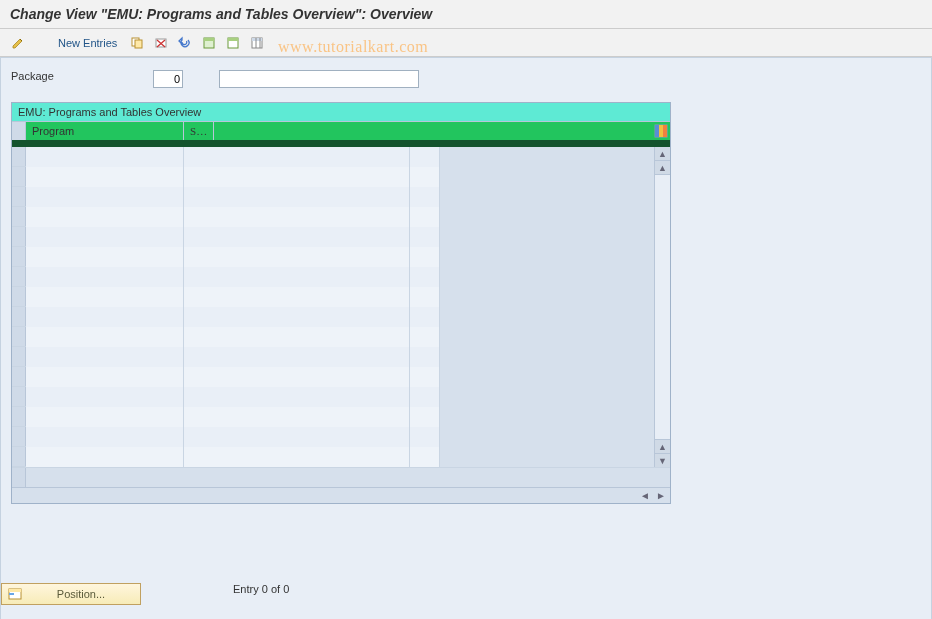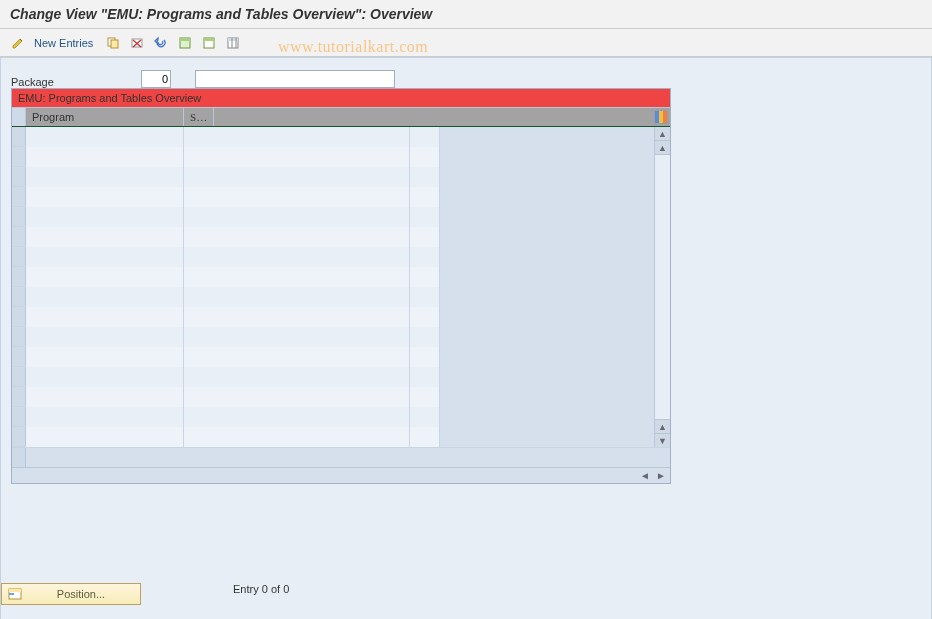--- a/index.html
+++ b/index.html
@@ -40,20 +40,21 @@
     border: none;
     background: transparent;
     cursor: pointer;
     padding: 0;
   }
   .new-entries-link {
     color: #225588;
     cursor: pointer;
     padding: 0 6px 0 2px;
     font-size: 11px;
+    margin-left: 24px;
   }
   .watermark {
     position: absolute;
     top: 38px;
     left: 278px;
     color: rgba(255,165,60,0.6);
     font-size: 16px;
     font-family: "Times New Roman", serif;
     letter-spacing: 0.5px;
     pointer-events: none;
@@ -61,21 +62,23 @@
   .content-area {
     background: #e8eef6;
     border: 1px solid #c5d2e0;
     margin: 0;
     height: calc(100% - 56px);
     position: relative;
     padding: 12px 10px;
   }
   .pkg-row {
     display: flex;
-    align-items: flex-end;
+    align-items: flex-start;
+    margin-bottom: 14px;
+    gap: 12px;
   }
   .pkg-row label {
     width: 130px;
     color: #333;
   }
   .pkg-field-small {
     width: 30px;
     height: 18px;
     border: 1px solid #a0b0c0;
     background: #fff;
@@ -94,26 +97,26 @@
     width: 660px;
     border: 1px solid #9fb2c9;
     background: #dbe5ef;
     position: relative;
   }
   .table-title {
     padding: 3px 6px;
     font-size: 11px;
     color: #333;
     border-bottom: 1px solid #b8c6d8;
-    background: #ef4444;
+    background: #5eead4;
   }
   .table-header {
     display: flex;
-    background: #a3a3a3;
-    border-bottom: 1px solid #14532d;
+    background: #22c55e;
+    border-bottom: 7px solid #14532d;
     position: relative;
     justify-content: space-between;
   }
   .th {
     border-right: 1px solid #b8c6d8;
     padding: 3px 6px;
     color: #333;
     height: 18px;
     overflow: hidden;
     white-space: nowrap;

